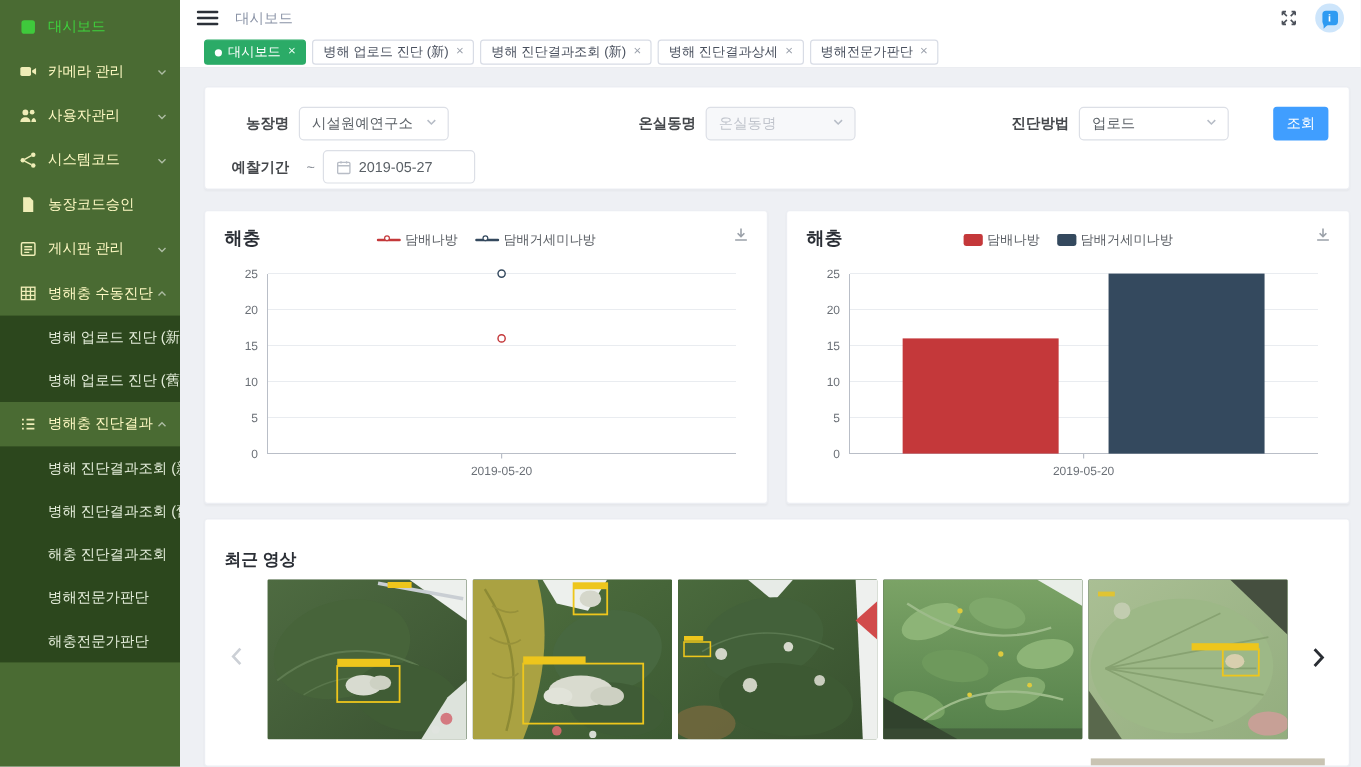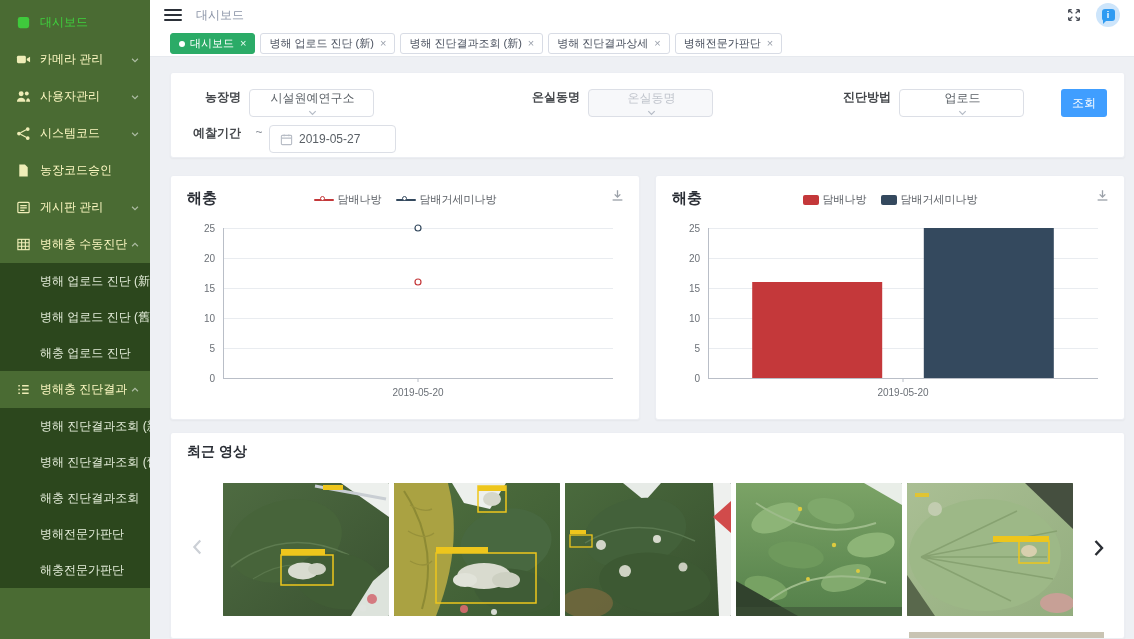--- a/index.html
+++ b/index.html
@@ -39,24 +39,24 @@
   .tab .x{margin-left:6px;font-size:11px;color:#9aa0ab;line-height:1;}
   .tab.active{background:var(--tab-active);border-color:var(--tab-active);color:#fff;}
   .tab.active .x{color:#eafff2;}
   .tab .dot{width:6px;height:6px;border-radius:50%;background:#fff;margin-right:5px;}
 
   
   .content{position:absolute;top:57px;left:0;width:984px;height:582px;overflow:hidden;}
   .card{background:#fff;border:1px solid #eceef3;border-radius:3px;box-shadow:0 1px 2px rgba(0,0,0,.04);}
 
   .filter-card{margin:15px 9px 0 20px;height:86px;padding:16px 17px 0 12px;}
-  .frow{display:flex;align-items:flex-start;height:28px;margin-bottom:8px;font-size:12px;}
+  .frow{display:flex;align-items:center;height:28px;margin-bottom:8px;font-size:12px;}
   .flabel{width:58px;text-align:right;margin-right:8px;color:#44474b;font-weight:bold;white-space:nowrap;}
   .select,.dinput{height:28px;border:1px solid #dcdfe6;border-radius:4px;background:#fff;display:flex;align-items:center;padding:0 8px 0 10px;color:#5a6066;cursor:pointer;}
-  .select{width:125px;justify-content:space-between;flex-direction:column;}
+  .select{width:125px;justify-content:space-between;}
   .select.gray{background:#f7f8fa;color:#c0c4cc;}
   .dinput{width:127px;}
   .dinput .cal{margin-right:6px;display:inline-flex;}
   .sep{width:20px;text-align:center;color:#8a8f98;}
   .ml-a{margin-left:148px;}
   .ml-b{margin-left:120px;}
   .btn-search{margin-left:auto;height:28px;padding:0 11px;background:var(--primary-button);color:#fff;border:none;border-radius:3px;font-size:12px;cursor:pointer;font-family:inherit;}
 
   .charts-row{display:flex;gap:15px;margin:17px 9px 0 20px;}
   .chart-card{width:470px;height:245px;}
@@ -65,21 +65,21 @@
   .legend{position:absolute;left:0;right:0;top:16px;display:flex;justify-content:center;gap:14px;}
   .lg-item{display:inline-flex;align-items:center;gap:4px;font-size:11px;color:#5c6066;cursor:pointer;}
   .sw{width:16px;height:10px;border-radius:2px;display:inline-block;}
   .lc{position:relative;width:20px;height:8px;display:inline-block;}
   .lc-line{position:absolute;left:0;right:0;top:3px;height:2px;border-radius:1px;}
   .lc-circ{position:absolute;left:6px;top:0;width:5px;height:5px;border:1.5px solid;border-radius:50%;background:#fff;}
   .dl{position:absolute;right:14px;top:12px;cursor:pointer;display:inline-flex;}
   .plot{display:block;margin:2px auto 0;}
 
   .recent-card{position:relative;margin:12px 9px 0 20px;height:207px;overflow:hidden;}
-  .rtitle{padding:10px 0 0 16px;font-size:14px;font-weight:bold;color:#2b2f36;}
+  .rtitle{padding:25px 0 0 16px;font-size:14px;font-weight:bold;color:#2b2f36;}
   .track{position:absolute;left:52px;top:50px;display:flex;gap:5px;}
   .thumb{width:166px;height:133px;overflow:hidden;border-radius:1px;cursor:pointer;background:#44603a;}
   .thumb svg{display:block;}
   .nav-arrow{position:absolute;top:103px;display:inline-flex;cursor:pointer;}
   .nav-arrow.left{left:16px;}
   .nav-arrow.right{right:14px;}
   .sliver{position:absolute;left:738px;bottom:0;width:195px;height:6px;background:#c9c4b3;}
 </style>
 </head>
 <body>
@@ -174,21 +174,20 @@
           <span class="lbl">병해충 수동진단</span>
           <span class="chev">
             <svg width="10" height="10" viewBox="0 0 12 12">
               <polyline points="2.5,7.5 6,4 9.5,7.5" fill="none" stroke="rgba(255,255,255,.55)" stroke-width="1.4"></polyline>
             </svg>
           </span>
         </div>
         <div class="submenu">
           <div class="side-sub">병해 업로드 진단 (新)</div>
           <div class="side-sub">병해 업로드 진단 (舊)</div>
-          <div class="side-sub">해충 업로드 진단</div>
         </div>
         <div class="side-item">
           <span class="icon">
             <svg viewBox="0 0 16 16" width="15" height="15" fill="none" stroke="currentColor" stroke-width="1.6">
               <path d="M2.5 4h1.6M6.5 4h7M2.5 8h1.6M6.5 8h7M2.5 12h1.6M6.5 12h7"></path>
             </svg>
           </span>
           <span class="lbl">병해충 진단결과</span>
           <span class="chev">
             <svg width="10" height="10" viewBox="0 0 12 12">

